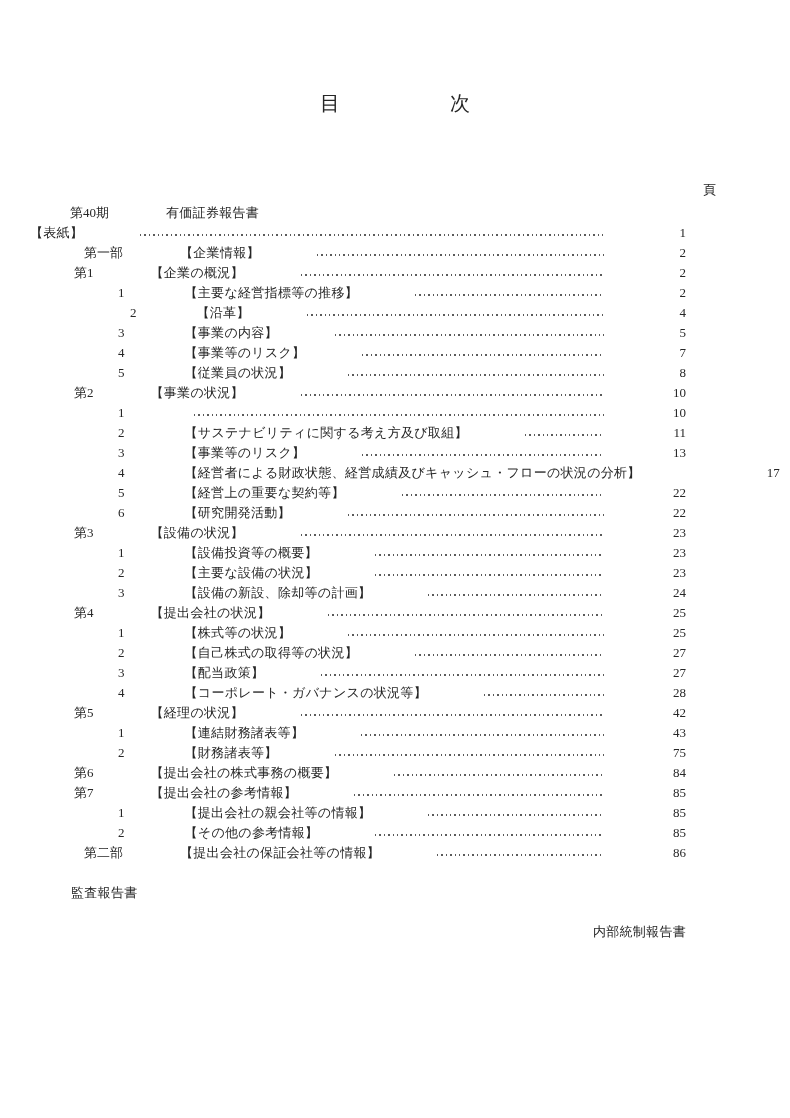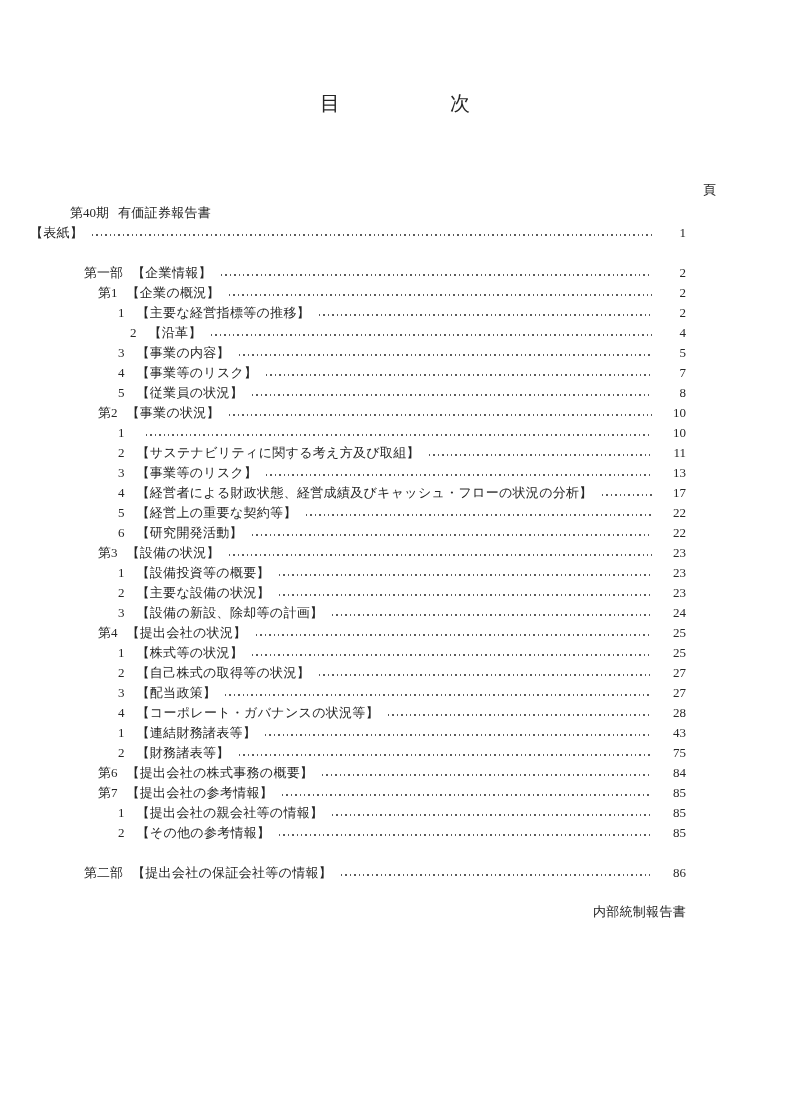--- a/index.html
+++ b/index.html
@@ -34,38 +34,39 @@
 
   
   .row {
     display: flex;
     align-items: center;
     height: 20px;
     font-size: 13px;
     padding-left: 70px;
     padding-right: 104px;
     white-space: nowrap;
+    gap: 48px;
   }
   .row .num { flex: none; margin-right: 9px; }
   .row .label { flex: none; letter-spacing: 0.3px; }
   .row .dots {
     flex: 1 1 auto;
     align-self: center;
     height: 2px;
     margin: 3px 9px 0 9px;
     background: repeating-linear-gradient(90deg, #5a5a5a 0, #5a5a5a 1.4px, transparent 1.4px, transparent 4.4px);
   }
   .row .pg { flex: none; width: 25px; text-align: right; }
 
   .report-title-row { margin-top: 3px; }
 
   
   .lvl0 { padding-left: 30px; }
-  .lvl1 { padding-left: 84px; margin-top: 20px; }
-  .lvl2 { padding-left: 98px; }
+  .lvl1 { padding-left: 84px; }
+  .lvl2 { padding-left: 74px; }
   .lvl3 { padding-left: 118px; }
   .lvl4 { padding-left: 130px; }
   .lvl3 .num, .lvl4 .num { margin-right: 12px; }
 
   .footer-block .row { padding-left: 71px; }
   .footer-row-1 { margin-top: 20px; }
   .footer-row-2 { margin-top: 19px; justify-content: flex-end; }
 </style>
 </head>
 <body>
@@ -221,20 +222,26 @@
     <span class="label">【配当政策】</span>
     <span class="dots"></span>
     <span class="pg">27</span>
   </div>
       <div class="row lvl3">
     <span class="num">4</span>
     <span class="label">【コーポレート・ガバナンスの状況等】</span>
     <span class="dots"></span>
     <span class="pg">28</span>
   </div>
+      <div class="row lvl2">
+    <span class="num">第5</span>
+    <span class="label">【経理の状況】</span>
+    <span class="dots"></span>
+    <span class="pg">42</span>
+  </div>
       <div class="row lvl3">
     <span class="num">1</span>
     <span class="label">【連結財務諸表等】</span>
     <span class="dots"></span>
     <span class="pg">43</span>
   </div>
       <div class="row lvl3">
     <span class="num">2</span>
     <span class="label">【財務諸表等】</span>
     <span class="dots"></span>
@@ -266,18 +273,21 @@
   </div>
       <div class="row lvl1">
     <span class="num">第二部</span>
     <span class="label">【提出会社の保証会社等の情報】</span>
     <span class="dots"></span>
     <span class="pg">86</span>
   </div>
     </div>
 
   <div class="footer-block">
+    <div class="row footer-row-1">
+      <span class="label">監査報告書</span>
+    </div>
     <div class="row footer-row-2">
       <span class="label">内部統制報告書</span>
     </div>
   </div>
 
 </div>
 
 </body></html>

